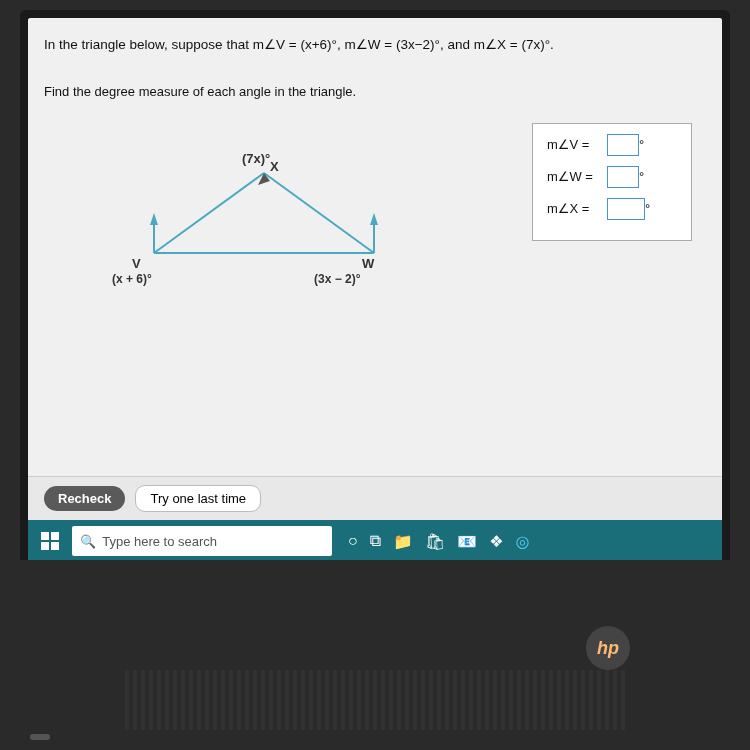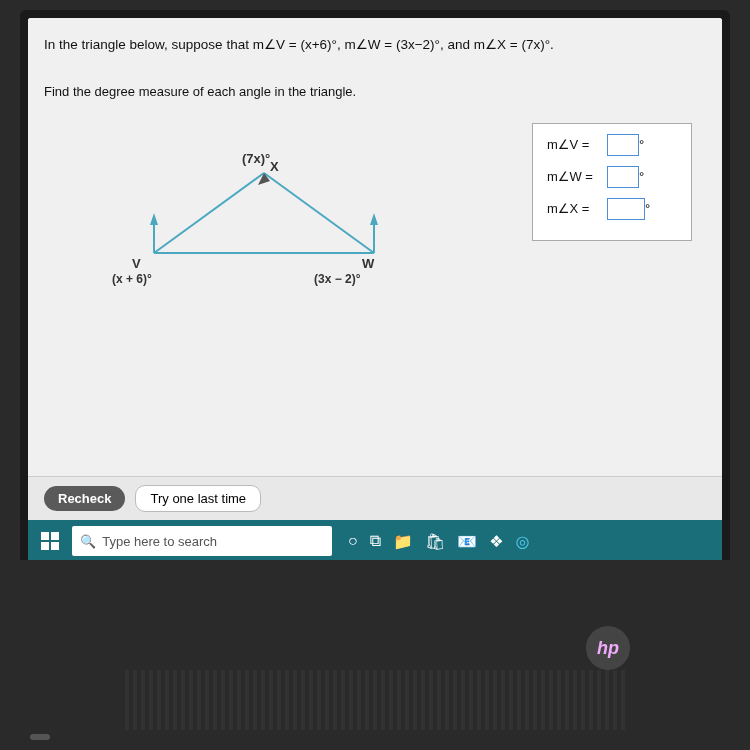--- a/index.html
+++ b/index.html
@@ -225,21 +225,21 @@
       position: absolute;
       bottom: 80px;
       right: 120px;
       width: 44px;
       height: 44px;
       border-radius: 50%;
       background: #444;
       display: flex;
       align-items: center;
       justify-content: center;
-      color: #f0abfc;
+      color: #fdba74;
       font-style: italic;
       font-size: 18px;
       font-weight: bold;
     }
 
     .keyboard-dots {
       position: absolute;
       bottom: 20px;
       left: 50%;
       transform: translateX(-50%);

